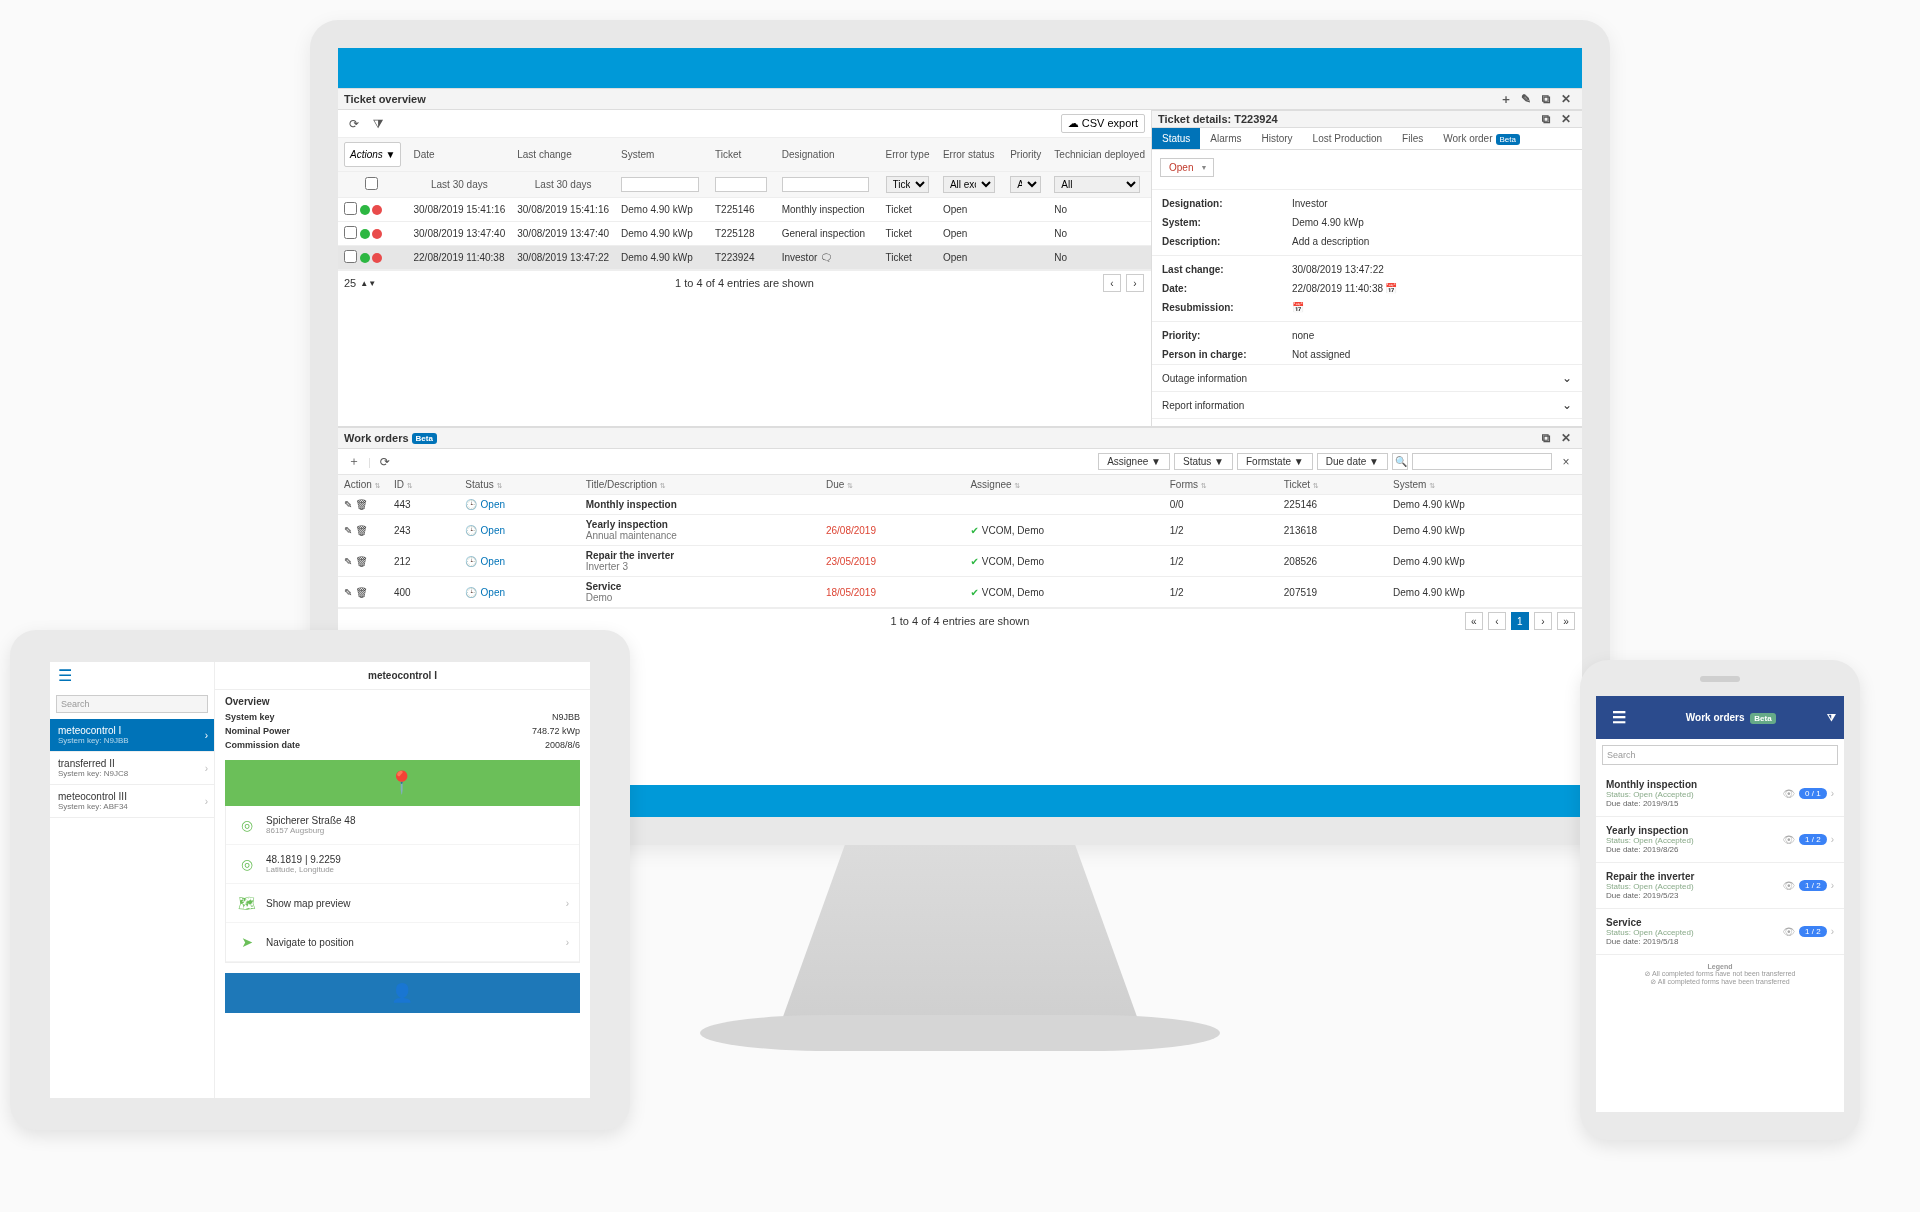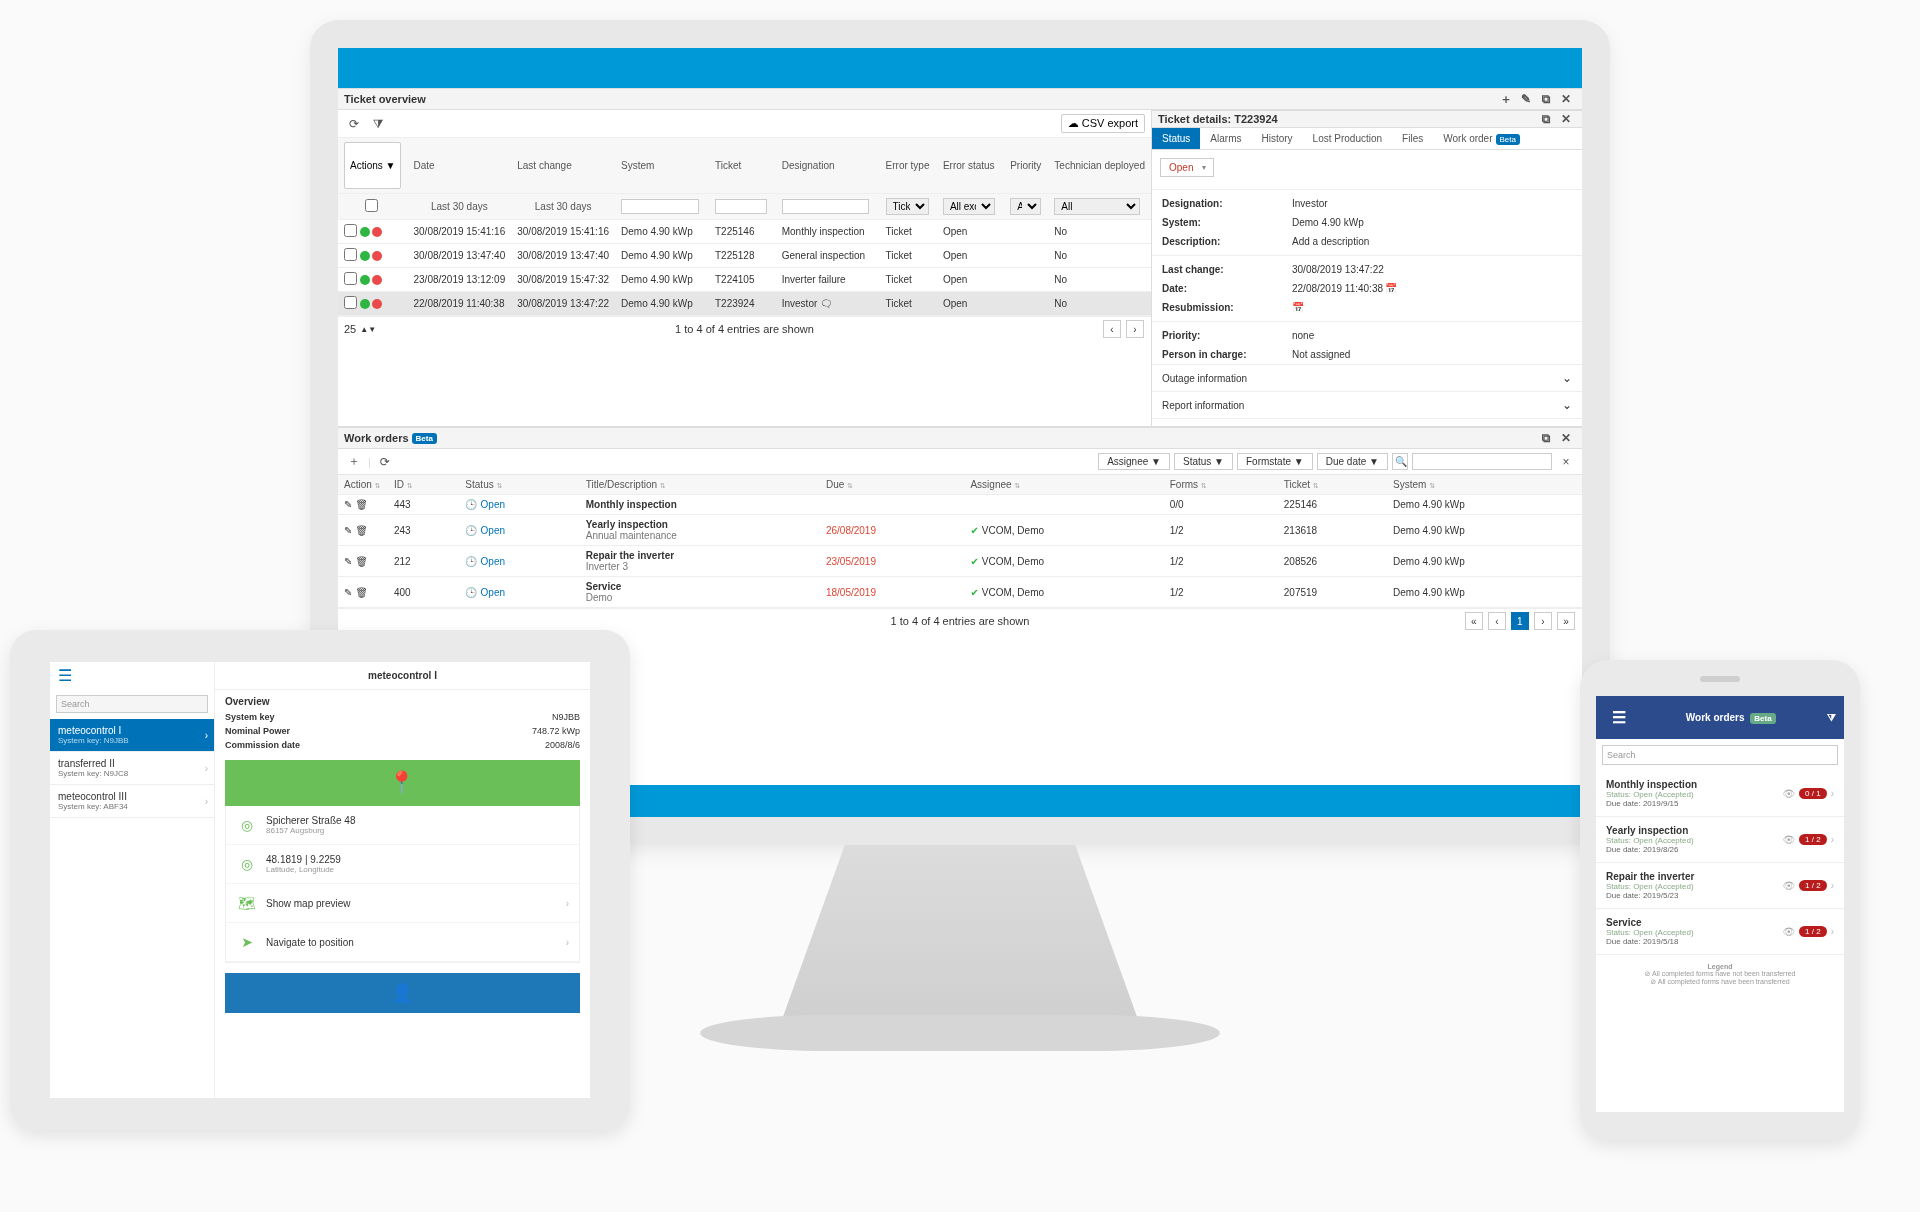--- a/index.html
+++ b/index.html
@@ -14,21 +14,21 @@
 
 .app { position: absolute; left: 0; top: 40px; right: 0; bottom: 0; display: flex; flex-direction: column; font-size: 11px; color: #333; }
 .panel-header { display: flex; align-items: center; height: 22px; background: #f4f4f4; border-top: 1px solid #ddd; border-bottom: 1px solid #ddd; padding: 0 6px; font-weight: bold; }
 .panel-header .spacer { flex: 1; }
 .hicon { width: 16px; height: 16px; display: inline-flex; align-items: center; justify-content: center; font-size: 12px; color: #555; cursor: pointer; margin: 0 2px; }
 
 .row-main { display: flex; height: 316px; }
 .left-pane { flex: 1; border-right: 1px solid #ddd; display: flex; flex-direction: column; }
 .toolbar { display: flex; align-items: center; padding: 4px 6px; gap: 4px; border-bottom: 1px solid #eee; }
 .btn { border: 1px solid #ccc; background: #fff; padding: 2px 6px; font-size: 11px; border-radius: 2px; cursor: pointer; }
-.btn-sm { padding: 17px 5px; font-size: 10px; }
+.btn-sm { padding: 6px 5px; font-size: 10px; font-style: italic; }
 .csv { margin-left: auto; }
 
 table { border-collapse: collapse; width: 100%; }
 th, td { padding: 4px 6px; text-align: left; border-bottom: 1px solid #eee; font-size: 10px; white-space: nowrap; }
 th { background: #f7f7f7; font-weight: normal; color: #555; position: relative; }
 .filter-row input, .filter-row select { width: 95%; font-size: 10px; padding: 1px 2px; border: 1px solid #ccc; }
 tr.selected { background: #e6e6e6; }
 .chk { width: 18px; }
 .dot { display: inline-block; width: 10px; height: 10px; border-radius: 50%; margin-right: 2px; }
 .dot.green{background:#2db742;} .dot.red{background:#e94b4b;}
@@ -108,21 +108,21 @@
 .p-hdr .hamb{color:#fff;}
 .p-hdr .ttl{flex:1;text-align:center;}
 .filter-ic{color:#fff;}
 .p-search{padding:6px;} .p-search input{width:100%;border:1px solid #ccc;font-size:9px;padding:4px;}
 .p-search input::placeholder { color: #999; }
 .wo-item{padding:8px 10px;border-bottom:1px solid #eee;display:flex;align-items:center;}
 .wo-item .m{flex:1;}
 .wo-item .t{font-weight:bold;font-size:10px;}
 .wo-item .s{font-size:8px;color:#8a8;}
 .wo-item .d{font-size:8px;color:#666;}
-.pill{background:#b91c1c;color:#fff;border-radius:8px;font-size:8px;padding:1px 6px;margin:0 4px;}
+.pill{background:#3b82f6;color:#fff;border-radius:8px;font-size:8px;padding:1px 6px;margin:0 4px;}
 .eye{color:#aaa;font-size:10px;}
 .p-legend{font-size:7px;color:#999;text-align:center;padding:8px 4px;}
 </style>
 </head>
 <body>
 
 <div class="monitor">
   <div class="screen">
     <div class="topbar"></div>
 
@@ -189,32 +189,20 @@
                   <td></td>
                   <td>No</td>
                 </tr>
                 <tr>
                   <td><input type="checkbox" style=""> <span class="dot green"></span><span class="dot red"></span></td>
   <td>30/08/2019 13:47:40</td>
                   <td>30/08/2019 13:47:40</td>
                   <td>Demo 4.90 kWp</td>
                   <td>T225128</td>
                   <td>General inspection</td>
-                  <td>Ticket</td>
-                  <td>Open</td>
-                  <td></td>
-                  <td>No</td>
-                </tr>
-                <tr>
-                  <td><input type="checkbox" style=""> <span class="dot green"></span><span class="dot red"></span></td>
-  <td>23/08/2019 13:12:09</td>
-                  <td>30/08/2019 15:47:32</td>
-                  <td>Demo 4.90 kWp</td>
-                  <td>T224105</td>
-                  <td>Inverter failure</td>
                   <td>Ticket</td>
                   <td>Open</td>
                   <td></td>
                   <td>No</td>
                 </tr>
                 <tr class="selected">
                   <td><input type="checkbox" style=""> <span class="dot green"></span><span class="dot red"></span></td>
   <td>22/08/2019 11:40:38</td>
                   <td>30/08/2019 13:47:22</td>
                   <td>Demo 4.90 kWp</td>

